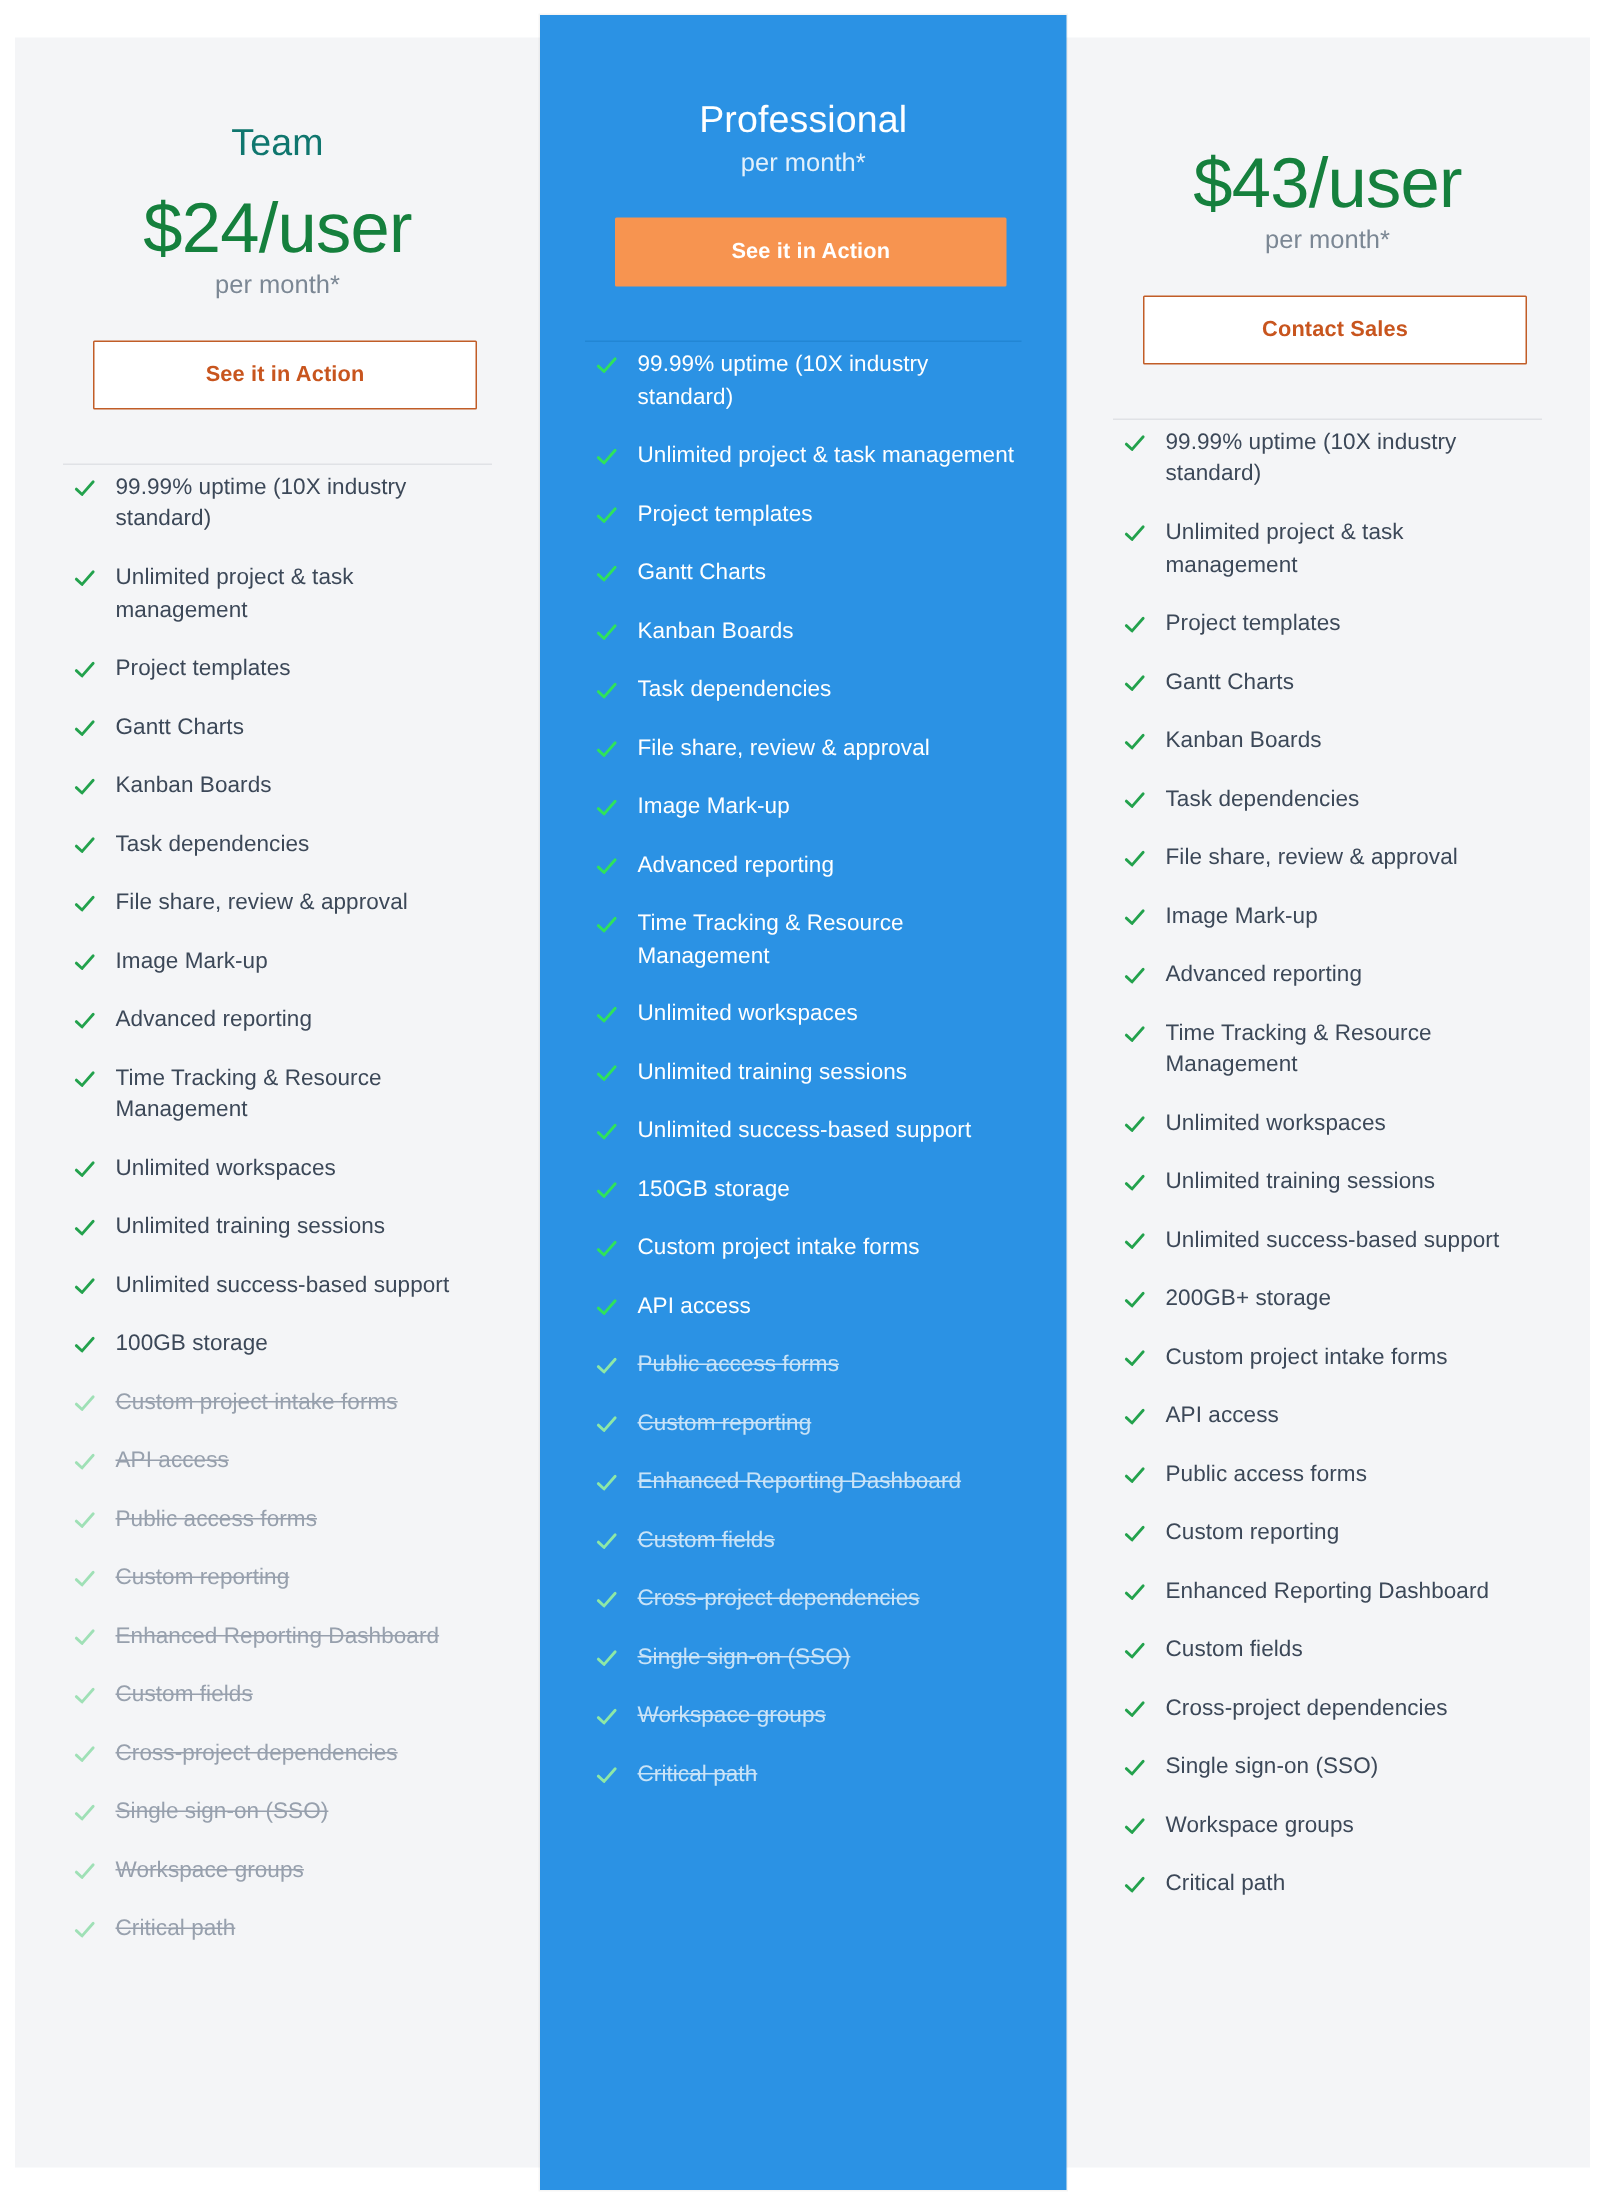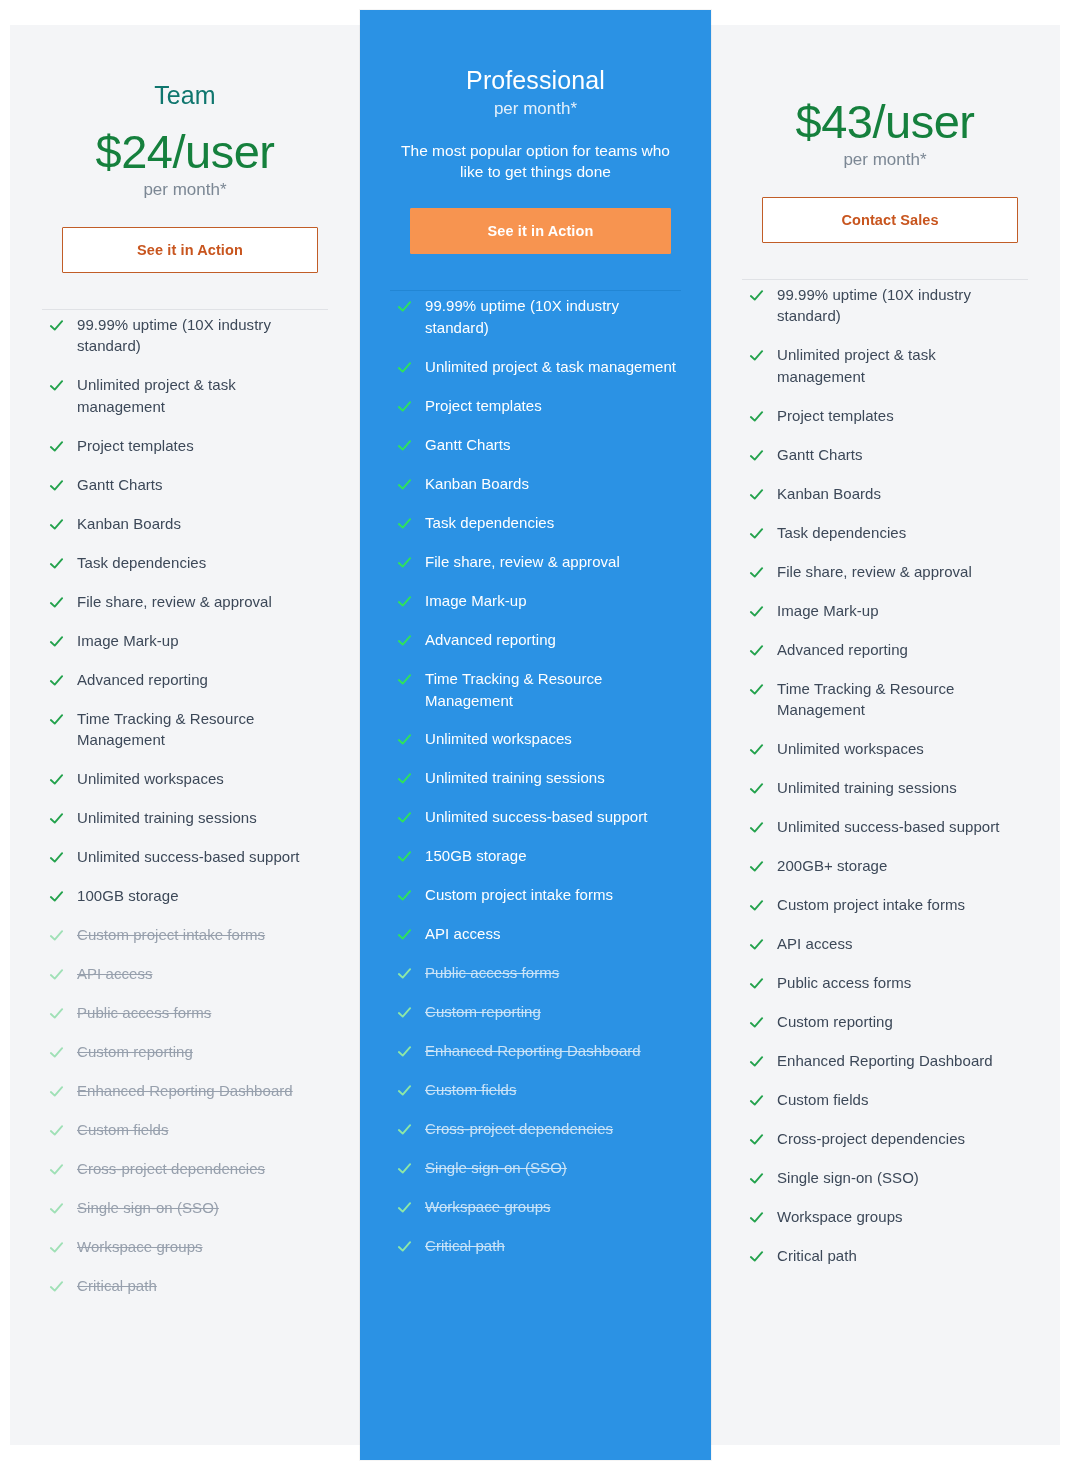--- a/index.html
+++ b/index.html
@@ -377,21 +377,20 @@
           </span>
           <span class="feature-text">Critical path</span>
         </li>
       </ul>
   </div>
 
   <div class="plan-card plan-featured">
     <div class="plan-head">
       <div class="plan-name">Professional</div>
       <div class="plan-period">per month*</div>
-      <div class="plan-desc">The most popular option for teams who like to get things done</div>
     </div>
     <a class="plan-cta cta-solid">See it in Action</a>
     <hr class="plan-divider">
     <ul class="feature-list">
         <li class="feature-item">
           <span class="feature-check">
             <svg viewBox="0 0 16 16" aria-hidden="true">
               <path class="chk-stroke" d="M2 8.6 L6.1 12.4 L14 3.4" fill="none" stroke-width="2" stroke-linecap="round" stroke-linejoin="round"></path>
             </svg>
           </span>

